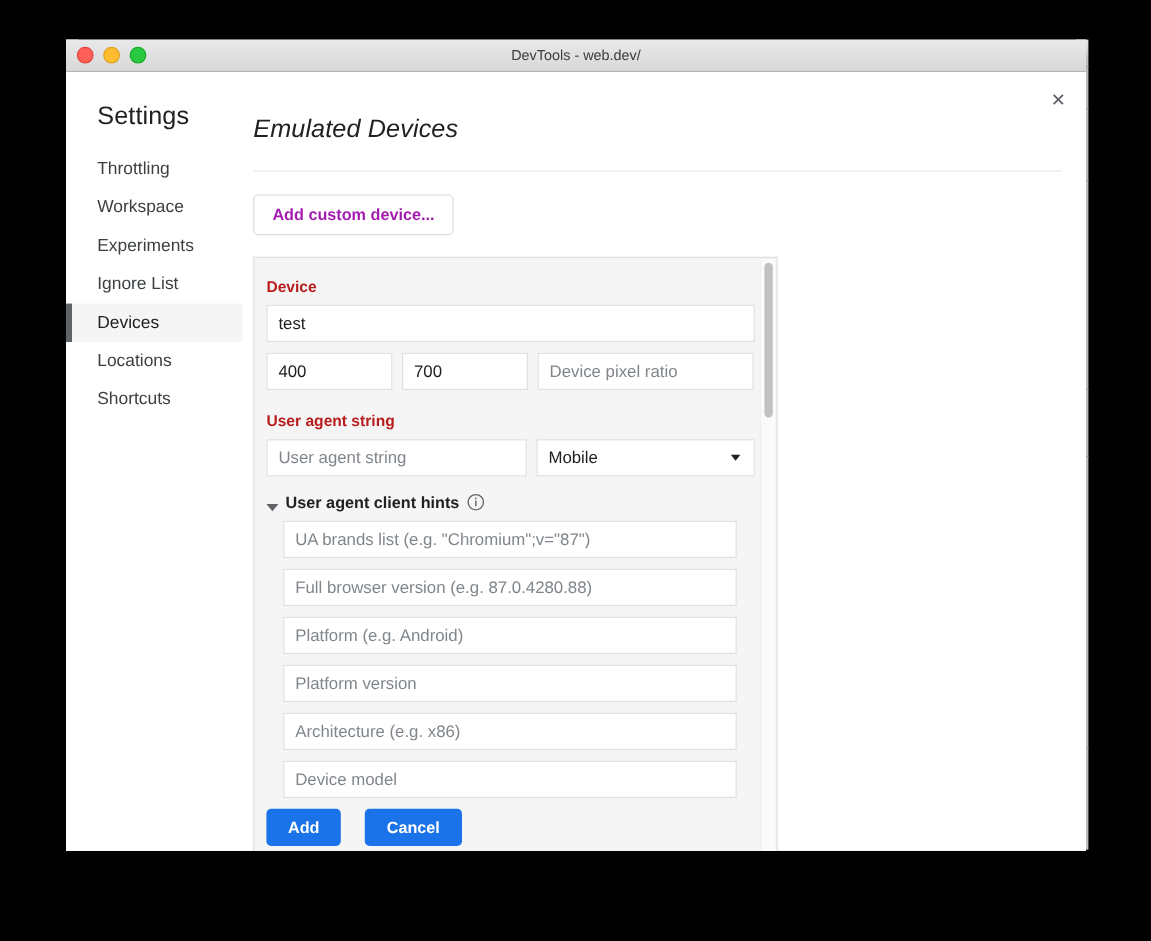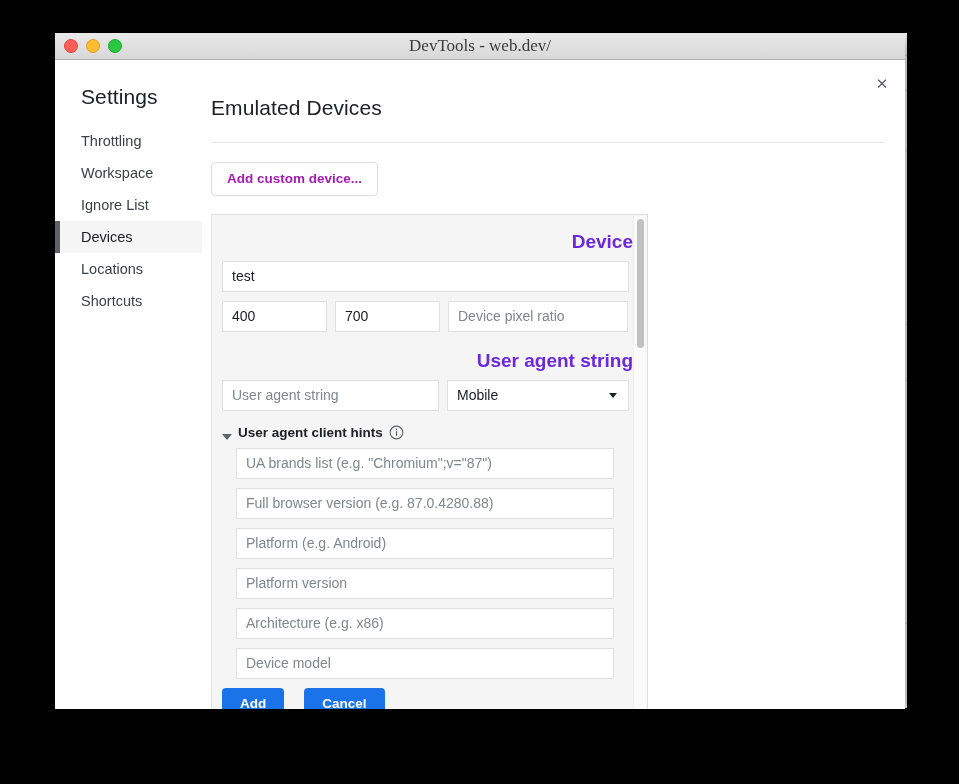--- a/index.html
+++ b/index.html
@@ -85,23 +85,23 @@
     gap: 8px;
   }
   .dot {
     width: 12px; height: 12px; border-radius: 50%;
     display: block;
   }
   .dot.red    { background: #ff5f57; border: 0.5px solid #e0443e; }
   .dot.yellow { background: #febc2e; border: 0.5px solid #dea123; }
   .dot.green  { background: #28c840; border: 0.5px solid #1aab29; }
   .titlebar-title {
-    font-size: 17px;
+    font-size: 12px;
     color: #3b3b3b;
-    font-family: Liberation Serif, serif;
+    font-family: Liberation Sans, sans-serif;
   }
 
   
   .dialog-body {
     position: relative;
     height: 650px;
     background: #ffffff;
     overflow: hidden;
   }
 
@@ -169,20 +169,21 @@
     box-sizing: border-box;
     position: relative;
     min-width: 0;
   }
   .content-title {
     font-size: 21px;
     color: #202124;
     font-weight: 400;
     margin: 0 0 22px 0;
     letter-spacing: 0.1px;
+    font-style: italic;
   }
   .content-divider {
     height: 1px;
     background: #e8e8e8;
     margin: 0 0 19px 0;
   }
 
   .add-custom-btn {
     display: inline-block;
     border: 1px solid #dadce0;
@@ -207,25 +208,24 @@
     background: #f5f5f5;
     box-sizing: border-box;
     overflow: hidden;
   }
   .device-card {
     padding: 12px 14px 14px 10px;
     box-sizing: border-box;
     height: 100%;
   }
   .field-label {
-    font-size: 19px;
+    font-size: 13px;
     font-weight: bold;
-    color: #6d28d9;
+    color: #b91c1c;
     margin: 4px 0 8px 0;
-    text-align: right;
   }
   .field-label.second { margin-top: 18px; }
 
   .text-input {
     box-sizing: border-box;
     height: 31px;
     border: 1px solid #e0e0e0;
     background: #ffffff;
     font-size: 14px;
     color: #202124;
@@ -373,20 +373,23 @@
       <div class="settings-layout">
 
         <div class="sidebar">
           <div class="sidebar-title">Settings</div>
 
           <div class="nav-item">
             <span>Throttling</span>
           </div>
           <div class="nav-item">
             <span>Workspace</span>
+          </div>
+          <div class="nav-item">
+            <span>Experiments</span>
           </div>
           <div class="nav-item">
             <span>Ignore List</span>
           </div>
           <div class="nav-item selected">
             <span>Devices</span>
           </div>
           <div class="nav-item">
             <span>Locations</span>
           </div>

